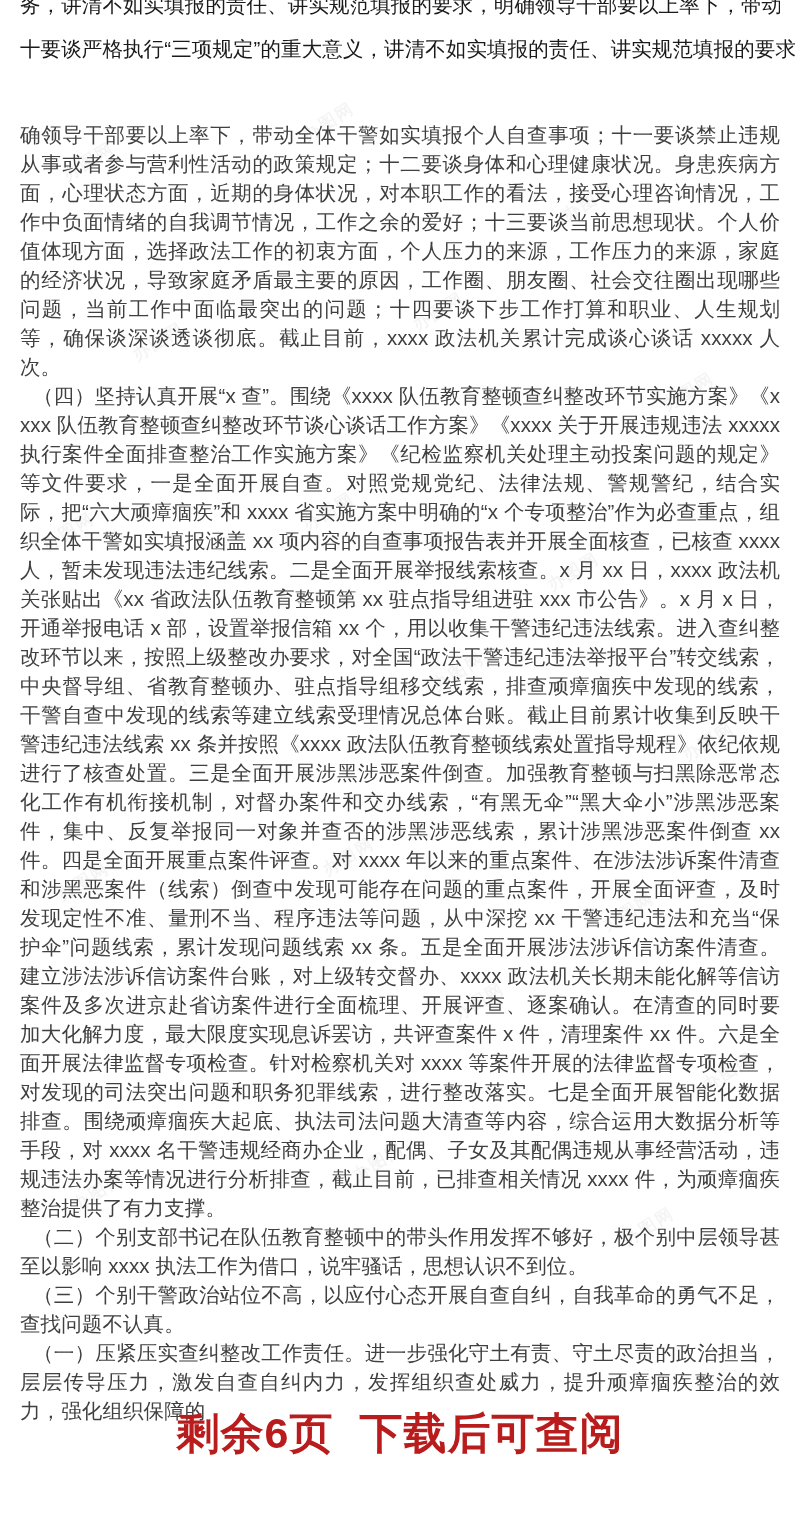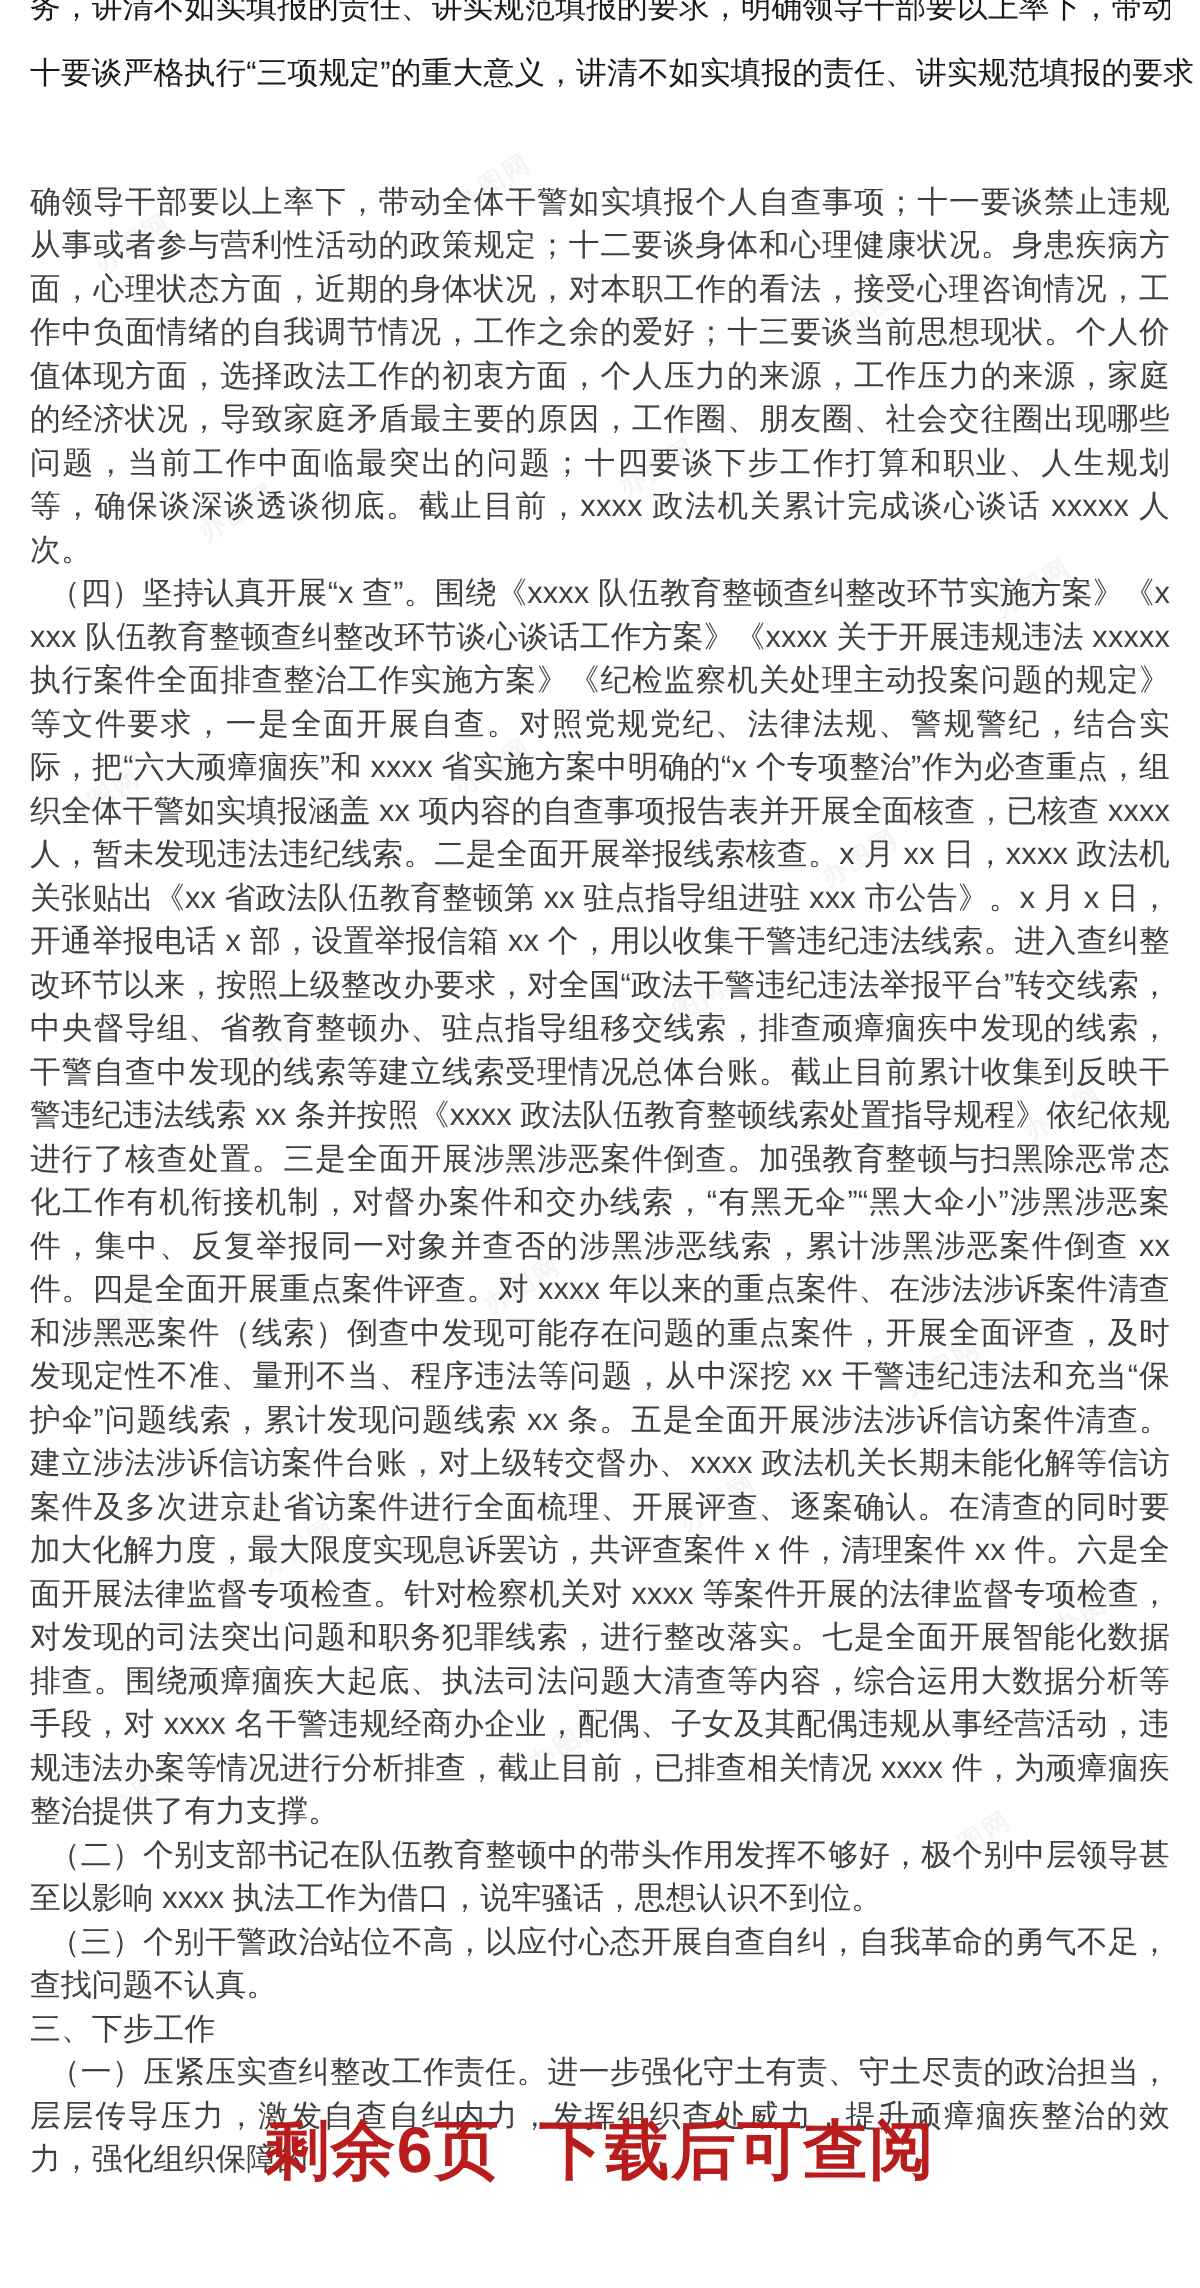--- a/index.html
+++ b/index.html
@@ -143,21 +143,20 @@
     </div>
 
     <div class="top-line">十要谈严格执行“三项规定”的重大意义，讲清不如实填报的责任、讲实规范填报的要求，明</div>
 
     <div class="page-gap"></div>
 
     <p class="para noindent">确领导干部要以上率下，带动全体干警如实填报个人自查事项；十一要谈禁止违规从事或者参与营利性活动的政策规定；十二要谈身体和心理健康状况。身患疾病方面，心理状态方面，近期的身体状况，对本职工作的看法，接受心理咨询情况，工作中负面情绪的自我调节情况，工作之余的爱好；十三要谈当前思想现状。个人价值体现方面，选择政法工作的初衷方面，个人压力的来源，工作压力的来源，家庭的经济状况，导致家庭矛盾最主要的原因，工作圈、朋友圈、社会交往圈出现哪些问题，当前工作中面临最突出的问题；十四要谈下步工作打算和职业、人生规划等，确保谈深谈透谈彻底。截止目前，xxxx 政法机关累计完成谈心谈话 xxxxx 人次。</p>
     <p class="para indent">（四）坚持认真开展“x 查”。围绕《xxxx 队伍教育整顿查纠整改环节实施方案》《xxxx 队伍教育整顿查纠整改环节谈心谈话工作方案》《xxxx 关于开展违规违法 xxxxx 执行案件全面排查整治工作实施方案》《纪检监察机关处理主动投案问题的规定》等文件要求，一是全面开展自查。对照党规党纪、法律法规、警规警纪，结合实际，把“六大顽瘴痼疾”和 xxxx 省实施方案中明确的“x 个专项整治”作为必查重点，组织全体干警如实填报涵盖 xx 项内容的自查事项报告表并开展全面核查，已核查 xxxx 人，暂未发现违法违纪线索。二是全面开展举报线索核查。x 月 xx 日，xxxx 政法机关张贴出《xx 省政法队伍教育整顿第 xx 驻点指导组进驻 xxx 市公告》。x 月 x 日，开通举报电话 x 部，设置举报信箱 xx 个，用以收集干警违纪违法线索。进入查纠整改环节以来，按照上级整改办要求，对全国“政法干警违纪违法举报平台”转交线索，中央督导组、省教育整顿办、驻点指导组移交线索，排查顽瘴痼疾中发现的线索，干警自查中发现的线索等建立线索受理情况总体台账。截止目前累计收集到反映干警违纪违法线索 xx 条并按照《xxxx 政法队伍教育整顿线索处置指导规程》依纪依规进行了核查处置。三是全面开展涉黑涉恶案件倒查。加强教育整顿与扫黑除恶常态化工作有机衔接机制，对督办案件和交办线索，“有黑无伞”“黑大伞小”涉黑涉恶案件，集中、反复举报同一对象并查否的涉黑涉恶线索，累计涉黑涉恶案件倒查 xx 件。四是全面开展重点案件评查。对 xxxx 年以来的重点案件、在涉法涉诉案件清查和涉黑恶案件（线索）倒查中发现可能存在问题的重点案件，开展全面评查，及时发现定性不准、量刑不当、程序违法等问题，从中深挖 xx 干警违纪违法和充当“保护伞”问题线索，累计发现问题线索 xx 条。五是全面开展涉法涉诉信访案件清查。建立涉法涉诉信访案件台账，对上级转交督办、xxxx 政法机关长期未能化解等信访案件及多次进京赴省访案件进行全面梳理、开展评查、逐案确认。在清查的同时要加大化解力度，最大限度实现息诉罢访，共评查案件 x 件，清理案件 xx 件。六是全面开展法律监督专项检查。针对检察机关对 xxxx 等案件开展的法律监督专项检查，对发现的司法突出问题和职务犯罪线索，进行整改落实。七是全面开展智能化数据排查。围绕顽瘴痼疾大起底、执法司法问题大清查等内容，综合运用大数据分析等手段，对 xxxx 名干警违规经商办企业，配偶、子女及其配偶违规从事经营活动，违规违法办案等情况进行分析排查，截止目前，已排查相关情况 xxxx 件，为顽瘴痼疾整治提供了有力支撑。</p>
     <p class="para indent">（二）个别支部书记在队伍教育整顿中的带头作用发挥不够好，极个别中层领导甚至以影响 xxxx 执法工作为借口，说牢骚话，思想认识不到位。</p>
     <p class="para indent">（三）个别干警政治站位不高，以应付心态开展自查自纠，自我革命的勇气不足，查找问题不认真。</p>
-    <p class="para noindent">三、下步工作</p>
     <p class="para indent">（一）压紧压实查纠整改工作责任。进一步强化守土有责、守土尽责的政治担当，层层传导压力，激发自查自纠内力，发挥组织查处威力，提升顽瘴痼疾整治的效力，强化组织保障的</p>
 
   </div>
 
   <div class="footer-note">
     <span>剩余6页</span><span class="gap-sp"></span><span>下载后可查阅</span>
   </div>
 
 </div>
 

